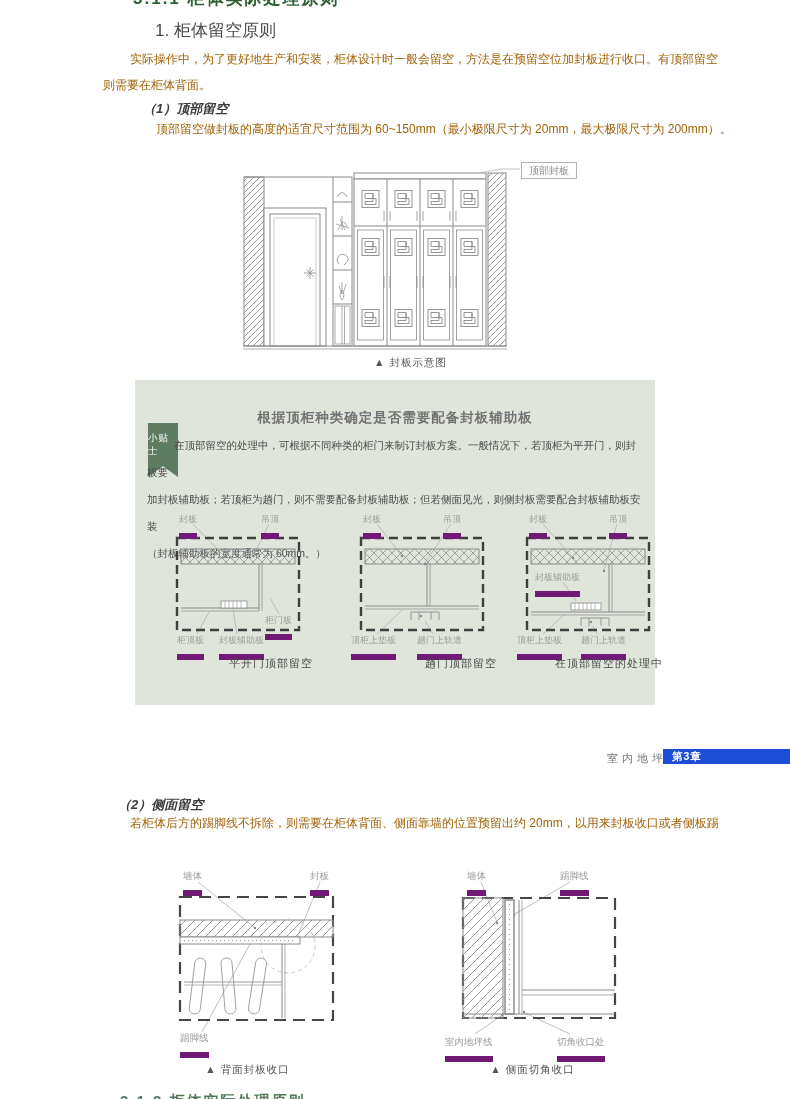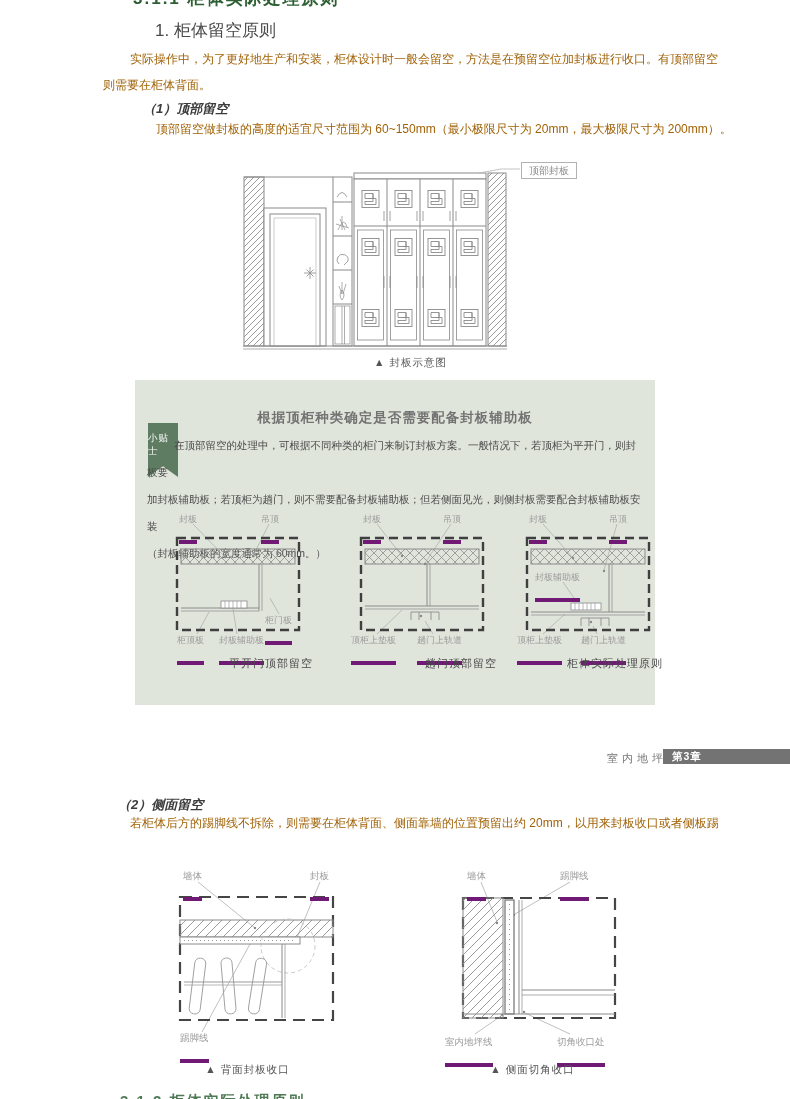--- a/index.html
+++ b/index.html
@@ -9,39 +9,39 @@
   
   .h-top{left:133px;top:-13px;font-size:17px;font-weight:bold;color:#2d5f33;letter-spacing:2px;white-space:nowrap;}
   .h-next{left:120px;top:1092px;font-size:15px;font-weight:bold;color:#4f7a55;letter-spacing:2px;white-space:nowrap;}
   .h1{left:155px;top:19px;font-size:17px;color:#4a4a4a;white-space:nowrap;}
   .sub-h{font-size:13px;font-weight:bold;color:#3c3c3c;white-space:nowrap;font-style:italic;}
   .para{font-size:12px;line-height:26px;color:#a16207;}
   .para .ln{white-space:nowrap;}
   .indent{text-indent:27px;}
   
   .dlabel{position:absolute;font-size:9px;color:#9b9b9b;white-space:nowrap;line-height:10px;}
-  .ul{border-bottom:4px solid #701a75;padding-bottom:16px;}
+  .ul{border-bottom:6px solid #701a75;padding-bottom:9px;}
   .dlabel2{position:absolute;font-size:9.5px;color:#9b9b9b;white-space:nowrap;line-height:11px;}
   .tag-box{position:absolute;border:1px solid #b2b2b2;background:#fff;font-size:10px;color:#8a8a8a;
            padding:1px 7px;line-height:13px;white-space:nowrap;}
   .fig-caption{position:absolute;font-size:10.5px;color:#555;letter-spacing:1px;white-space:nowrap;}
   
   .tipbox{left:135px;top:380px;width:520px;height:325px;background:#e0e5dc;}
   .ribbon{position:absolute;left:13px;top:0;width:30px;height:54px;background:#5e7c62;color:#fff;
           font-size:9.5px;letter-spacing:1px;display:flex;align-items:center;justify-content:center;
           padding-bottom:10px;box-sizing:border-box;
           clip-path:polygon(0 0,100% 0,100% 100%,50% 80%,0 100%);margin-top:43px;}
   .tip-title{position:absolute;left:0;top:29px;width:100%;text-align:center;font-size:13.5px;font-weight:bold;
              color:#737373;font-family:"Liberation Serif","DejaVu Serif",serif;letter-spacing:1px;}
   .tip-body{position:absolute;left:12px;top:52px;width:497px;font-size:10.5px;line-height:27px;color:#4a4a4a;}
   .tip-diagram{position:absolute;width:158px;height:170px;}
   .tip-cap{position:absolute;left:0;top:148px;width:150px;text-align:right;font-size:11px;color:#4a4a4a;letter-spacing:1px;}
   
   .footer-label{left:607px;top:751px;font-size:11px;color:#757575;letter-spacing:4px;white-space:nowrap;}
-  .badge{left:663px;top:749px;width:127px;height:15px;background:#737373;color:#fff;font-size:10.5px;
+  .badge{left:663px;top:749px;width:127px;height:15px;background:#1d4ed8;color:#fff;font-size:10.5px;
          font-weight:bold;line-height:15px;padding-left:9px;box-sizing:border-box;letter-spacing:1px;}
   .figure{position:absolute;}
   svg{display:block;}
 </style>
 </head>
 <body>
 
 <svg width="0" height="0" style="position:absolute" aria-hidden="true">
   <defs>
     <pattern id="hatchA" patternUnits="userSpaceOnUse" width="6" height="6">
@@ -229,21 +229,21 @@
           <line x1="18" y1="104" x2="132" y2="104"></line>
             <line x1="18" y1="107" x2="132" y2="107" stroke-width="0.7"></line>
           <path d="M68,118 v-8 h28 v8 M76,110 v8 M88,110 v8" stroke-width="0.9"></path>
         </g>
       </svg>
       <div class="dlabel ul" style="left:16px;top:6px;">封板</div>
       <div class="dlabel ul" style="left:96px;top:6px;">吊顶</div>
       <div class="dlabel ul" style="left:22px;top:64px;">封板辅助板</div>
       <div class="dlabel ul" style="left:4px;top:127px;">顶柜上垫板</div>
       <div class="dlabel ul" style="left:68px;top:127px;">趟门上轨道</div>
-      <div class="tip-cap">柜体实际处理原则</div>
+      <div class="tip-cap">在顶部留空的处理中</div>
     </div>
   </div>
 
   <div class="abs footer-label">室内地坪线</div>
   <div class="abs badge">第3章</div>
 
   <div class="abs sub-h" style="left:118px;top:796px;">（2）侧面留空</div>
   <div class="abs para" style="left:103px;top:810px;width:640px;">
     <div class="ln indent">若柜体后方的踢脚线不拆除，则需要在柜体背面、侧面靠墙的位置预留出约 20mm，以用来封板收口或者侧板踢</div>
   </div>

